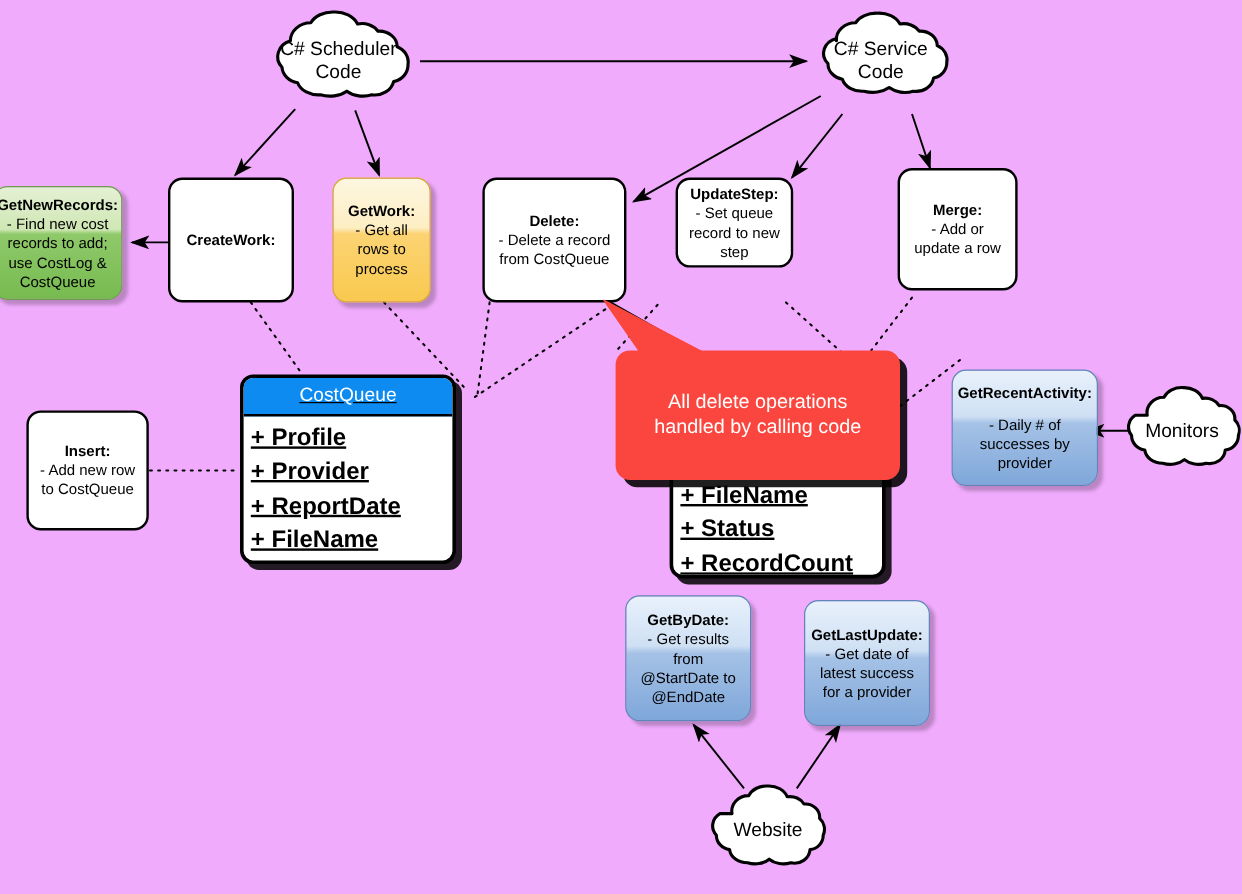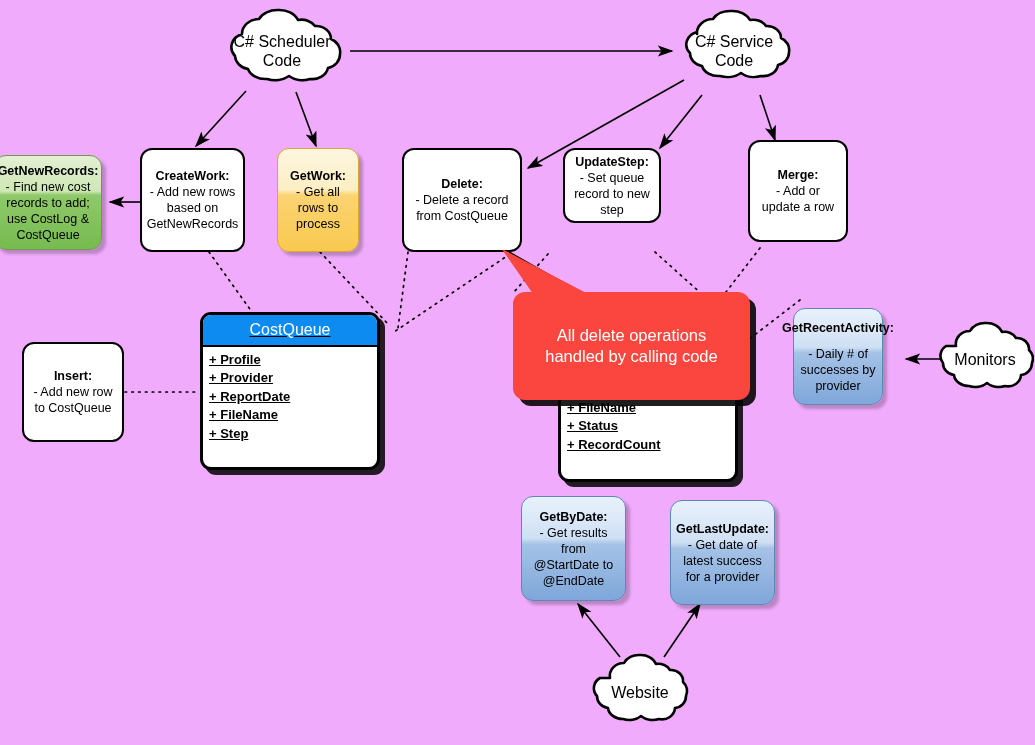--- a/index.html
+++ b/index.html
@@ -85,21 +85,21 @@
     line-height: 30px;
     text-align: center;
     color: #ffffff;
     font-size: 16px;
     border-bottom: 2px solid #000000;
   }
   .table .tbody {
     padding: 4px 0 6px 6px;
   }
   .table .field {
-    font-size: 13px;
+    font-size: 20px;
     font-weight: bold;
     line-height: 1.42;
     color: #000000;
     white-space: nowrap;
   }
 
   
   .callout {
     position: absolute;
     box-sizing: border-box;
@@ -257,21 +257,20 @@
     <div class="clabel">Website</div>
   </div>
 
   <div class="box green shadow" style="left:-6px; top:155px; width:108px; height:95px;">
     <span class="ttl">GetNewRecords:</span>
     <span class="dsc">- Find new cost records to add; use CostLog &amp; CostQueue</span>
   </div>
 
   <div class="box" style="left:140px; top:148px; width:105px; height:104px;">
     <span class="ttl">CreateWork:</span>
-    <span class="dsc">- Add new rows based on GetNewRecords</span>
   </div>
 
   <div class="box yellow shadow" style="left:277px; top:148px; width:82px; height:104px;">
     <span class="ttl">GetWork:</span>
     <span class="dsc">- Get all rows to process</span>
   </div>
 
   <div class="box" style="left:402px; top:148px; width:120px; height:104px;">
     <span class="ttl">Delete:</span>
     <span class="dsc">- Delete a record from CostQueue</span>
@@ -285,21 +284,21 @@
   <div class="box" style="left:748px; top:140px; width:100px; height:102px;">
     <span class="ttl">Merge:</span>
     <span class="dsc">- Add or update a row</span>
   </div>
 
   <div class="box" style="left:22px; top:342px; width:102px; height:100px;">
     <span class="ttl">Insert:</span>
     <span class="dsc">- Add new row to CostQueue</span>
   </div>
 
-  <div class="box blue shadow" style="left:793px; top:308px; width:90px; height:97px;gap:10px;">
+  <div class="box blue shadow" style="left:793px; top:308px; width:122px; height:97px;gap:10px;">
     <span class="ttl">GetRecentActivity:</span>
     <span class="dsc">- Daily # of successes by provider</span>
   </div>
 
   <div class="box blue shadow" style="left:521px; top:496px; width:105px; height:105px;">
     <span class="ttl">GetByDate:</span>
     <span class="dsc">- Get results from @StartDate to @EndDate</span>
   </div>
 
   <div class="box blue shadow" style="left:670px; top:500px; width:105px; height:105px;">

